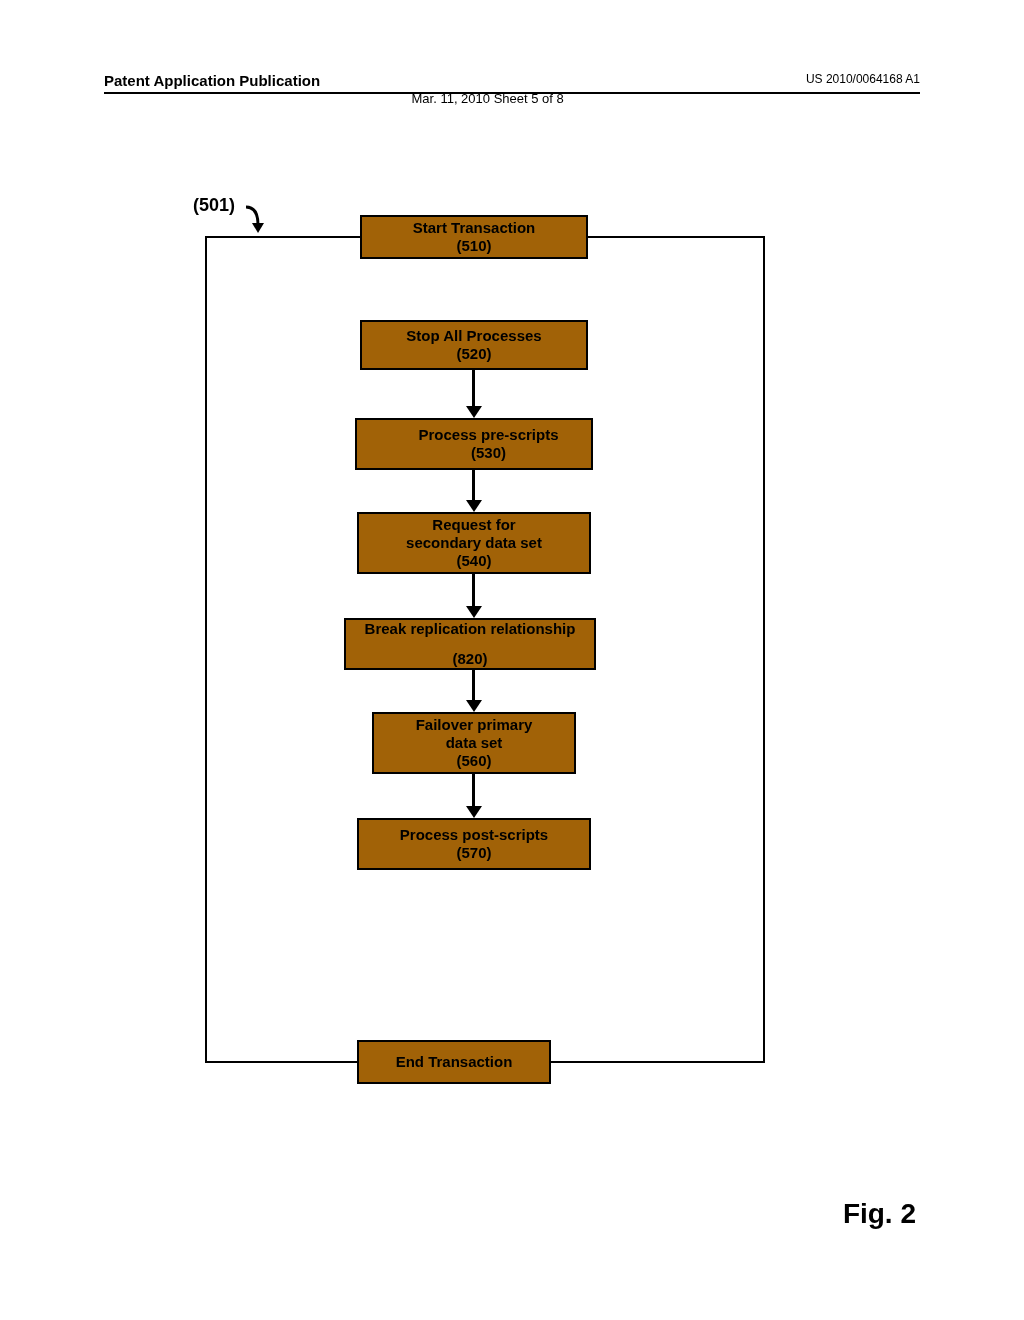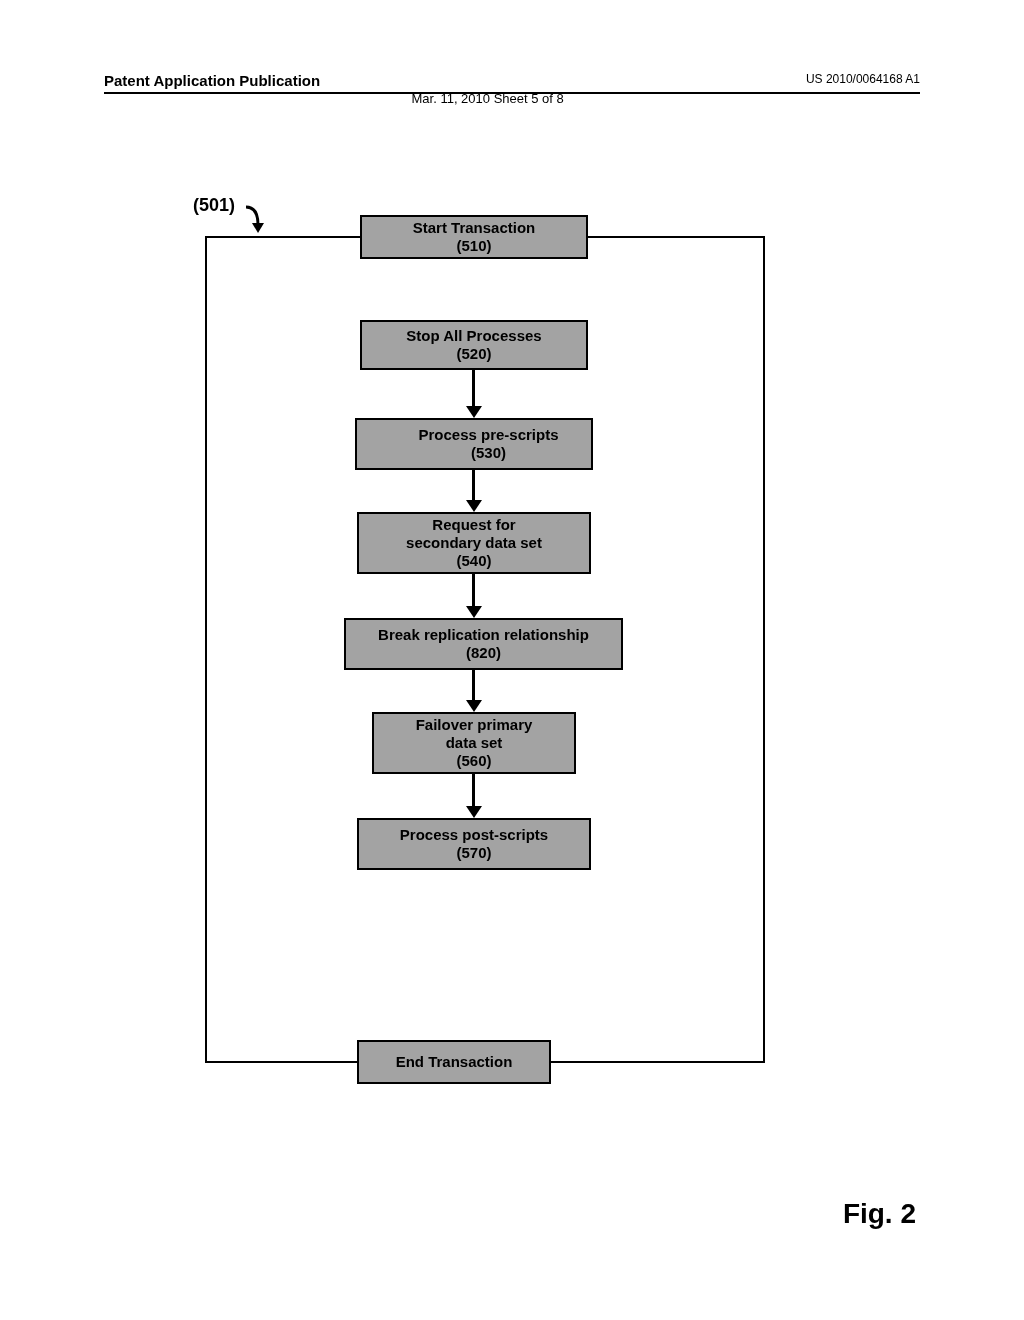--- a/index.html
+++ b/index.html
@@ -20,28 +20,28 @@
   .outer { position: absolute; left: 205px; top: 236px; width: 560px; height: 825px; border: 2px solid #000; border-top: none; border-bottom: none; }
   .outer-top { position: absolute; left: 205px; top: 236px; width: 560px; border-top: 2px solid #000; }
   .outer-bot { position: absolute; left: 205px; top: 1061px; width: 560px; border-top: 2px solid #000; }
 
   
   .ref501 { position: absolute; left: 193px; top: 195px; font-size: 18px; font-weight: bold; }
   .hook { position: absolute; left: 244px; top: 205px; width: 26px; height: 30px; }
   .hook svg { width: 100%; height: 100%; }
 
   
-  .box { position: absolute; border: 2px solid #000; background: #a3a3a3; text-align: center; font-size: 15px; line-height: 1.2; display: flex; align-items: center; justify-content: center; flex-direction: column; font-weight: bold; }
+  .box { position: absolute; border: 2px solid #000; background: #a16207; text-align: center; font-size: 15px; line-height: 1.2; display: flex; align-items: center; justify-content: center; flex-direction: column; font-weight: bold; }
 
   
   .b-start { left: 360px; top: 215px; width: 228px; height: 44px; }
   .b-stop  { left: 360px; top: 320px; width: 228px; height: 50px; }
   .b-pre   { left: 355px; top: 418px; width: 238px; height: 52px; padding-left: 29px; }
   .b-req   { left: 357px; top: 512px; width: 234px; height: 62px; }
-  .b-break { left: 344px; top: 618px; width: 279px; height: 52px; }
+  .b-break { left: 344px; top: 618px; width: 252px; height: 52px; justify-content: space-between; }
   .b-fail  { left: 372px; top: 712px; width: 204px; height: 62px; }
   .b-post  { left: 357px; top: 818px; width: 234px; height: 52px; }
   .b-end   { left: 357px; top: 1040px; width: 194px; height: 44px; }
 
   
   .arrow { position: absolute; left: 472px; width: 4px; }
   .arrow .shaft { position: absolute; left: 0; top: 0; bottom: 10px; width: 3px; background: #000; }
   .arrow .head { position: absolute; left: -6px; bottom: 0; width: 0; height: 0; border-left: 8px solid transparent; border-right: 8px solid transparent; border-top: 12px solid #000; }
 
   .a1 { top: 370px; height: 48px; }

